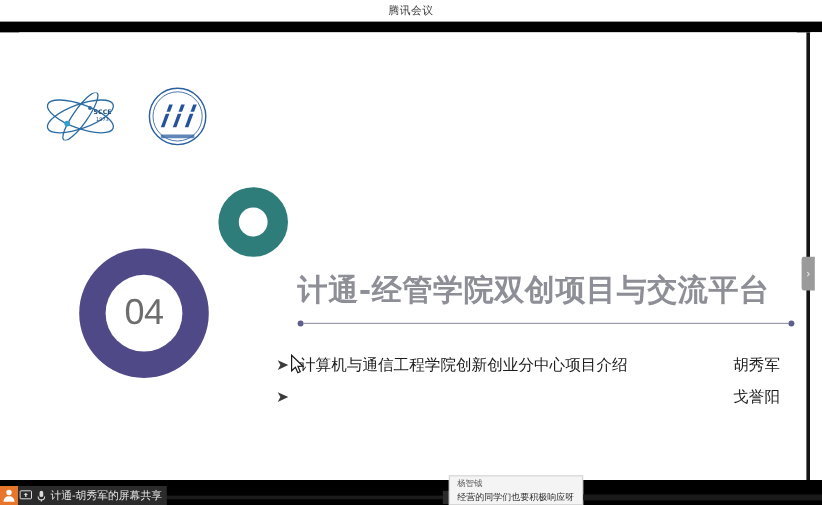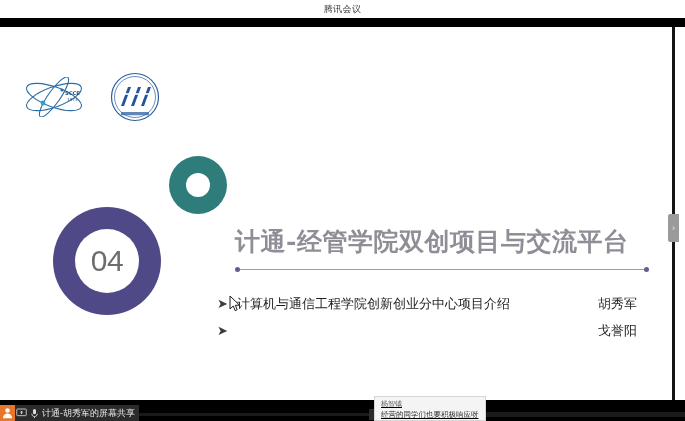--- a/index.html
+++ b/index.html
@@ -43,21 +43,21 @@
   #top-black-bar {
     position: absolute;
     left: 0; top: 18px;
     width: 685px; height: 9px;
     background: #000000;
   }
 
   
   #slide-viewport {
     position: absolute;
-    left: 3px; top: 27px;
+    left: 16px; top: 27px;
     width: 648px; height: 373px;
     background: #ffffff;
     overflow: hidden;
   }
 
   
   #right-rail {
     position: absolute;
     left: 672px; top: 27px;
     width: 3px; height: 373px;
@@ -267,21 +267,20 @@
 
   #chat-toast {
     position: absolute;
     left: 374px; top: 396px;
     width: 112px; height: 25px;
     background: #f4f4f4;
     border: 1px solid #d6d6d6;
     box-sizing: border-box;
     padding: 2px 5px 0 6px;
     overflow: hidden;
-    text-decoration: underline;
   }
   #chat-sender {
     font-size: 7px;
     color: #5b5b5b;
     line-height: 10px;
     white-space: nowrap;
   }
   #chat-message {
     font-size: 7.5px;
     color: #2c2c2c;

